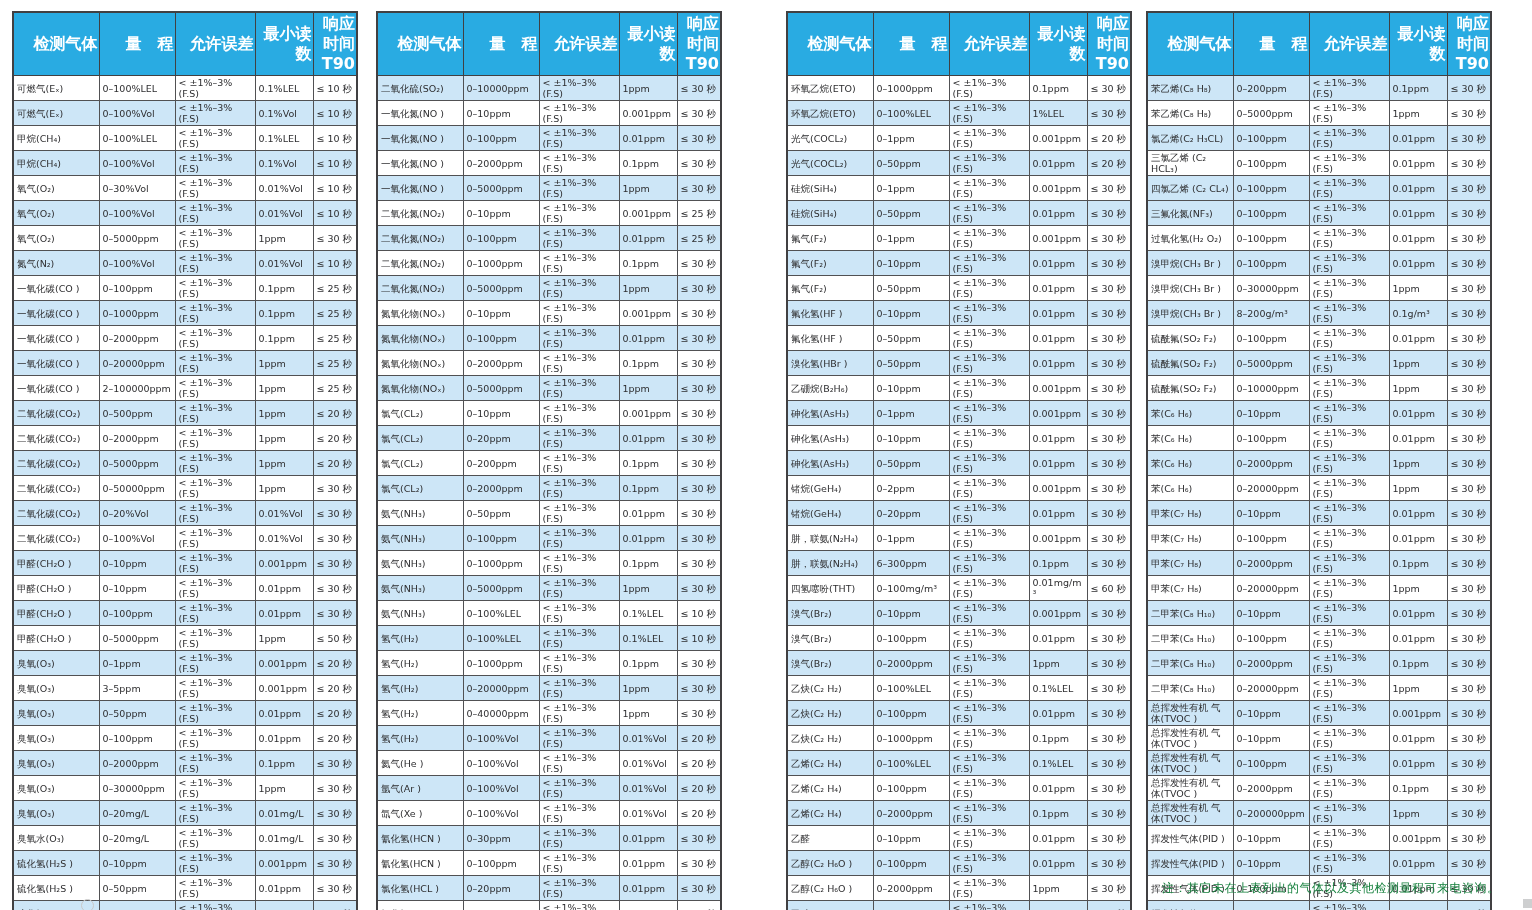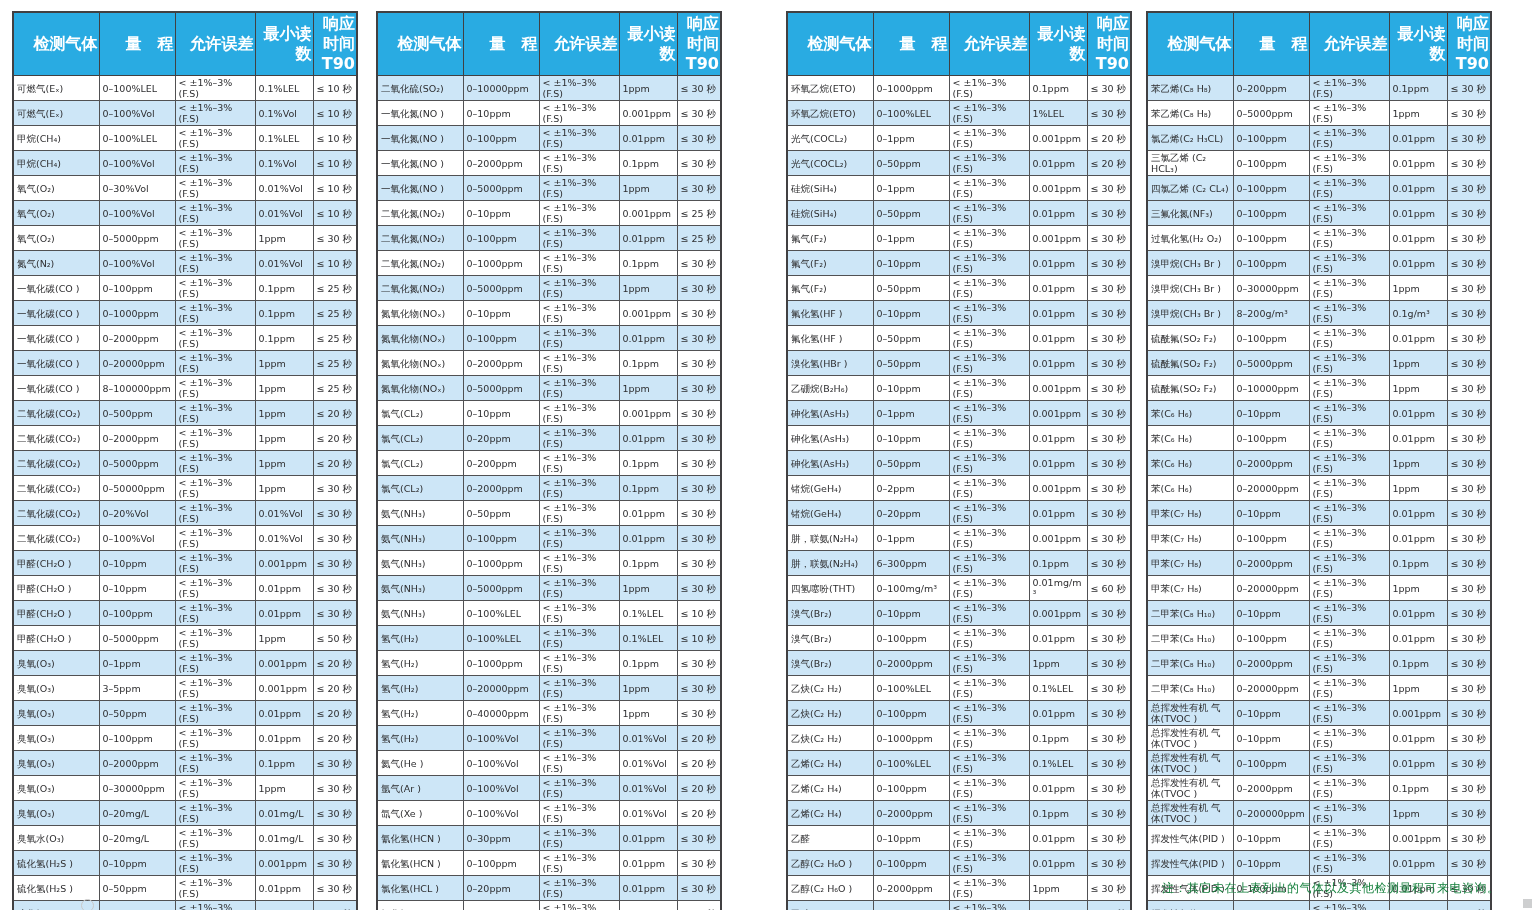--- a/index.html
+++ b/index.html
@@ -135,21 +135,21 @@
           </tr>
           <tr class="shaded">
             <td>一氧化碳(CO )</td>
             <td>0–20000ppm</td>
             <td>&lt; ±1%–3%(F.S)</td>
             <td>1ppm</td>
             <td>≤ 25 秒</td>
           </tr>
           <tr>
             <td>一氧化碳(CO )</td>
-            <td>8–100000ppm</td>
+            <td>2–100000ppm</td>
             <td>&lt; ±1%–3%(F.S)</td>
             <td>1ppm</td>
             <td>≤ 25 秒</td>
           </tr>
           <tr class="shaded">
             <td>二氧化碳(CO₂)</td>
             <td>0–500ppm</td>
             <td>&lt; ±1%–3%(F.S)</td>
             <td>1ppm</td>
             <td>≤ 20 秒</td>

